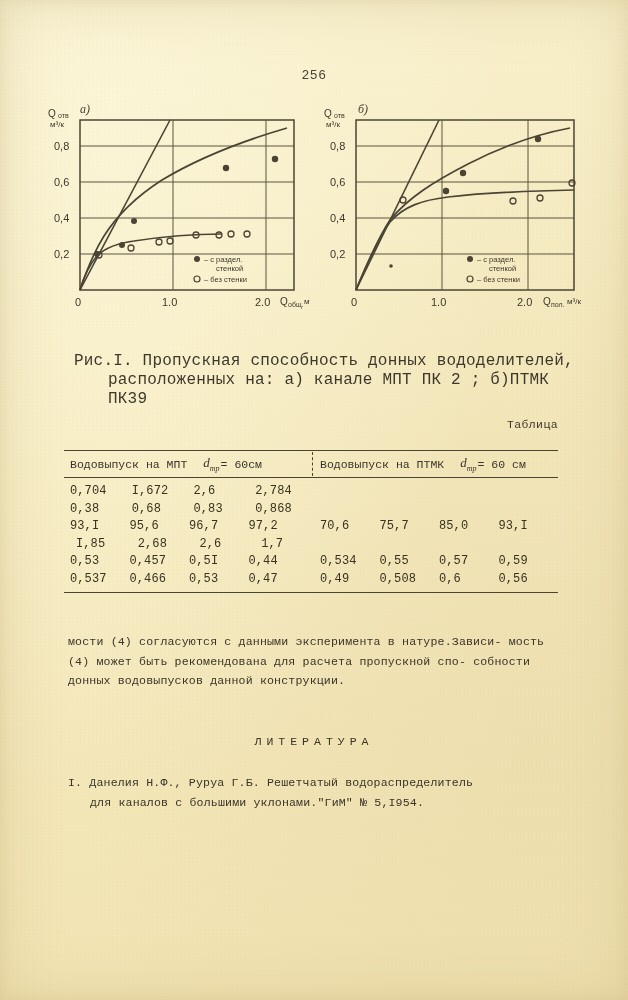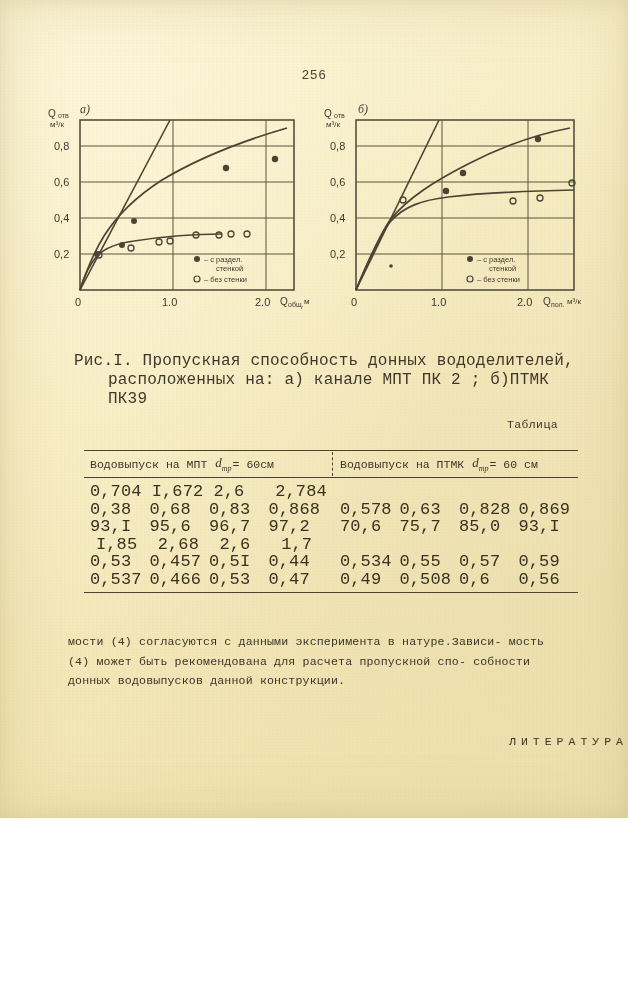--- a/index.html
+++ b/index.html
@@ -6,21 +6,21 @@
     margin: 0;
     padding: 0;
     background: #ffffff;
   }
   body {
     font-family: "Liberation Mono", "DejaVu Sans Mono", monospace;
   }
   .page {
     position: relative;
     width: 628px;
-    height: 818px;
+    height: 1000px;
     background: #f7ecc2;
     background-image:
       radial-gradient(ellipse at 18% 12%, rgba(255,250,225,0.55) 0%, rgba(255,250,225,0) 55%),
       radial-gradient(ellipse at 85% 75%, rgba(226,208,158,0.35) 0%, rgba(226,208,158,0) 60%),
       linear-gradient(175deg, #f9f1cd 0%, #f6ebbf 45%, #f2e4b3 100%);
     overflow: hidden;
     color: #3a3730;
   }
   .grain {
     position: absolute;
@@ -91,21 +91,21 @@
     top: 418px;
     right: 70px;
     font-size: 11.5px;
     letter-spacing: .4px;
     color: #3e382c;
     margin-left: 12px;
   }
   .table-wrap {
     position: absolute;
     top: 450px;
-    left: 84px;
+    left: 64px;
     width: 494px;
   }
   .rule {
     height: 0;
     border-top: 1.6px solid #4b4434;
     width: 100%;
   }
   .rule-thin { border-top-width: 1.2px; }
   .thead {
     position: relative;
@@ -123,25 +123,25 @@
     left: 50.2%;
     top: 1px;
     bottom: 1px;
     width: 0;
     border-left: 1.3px dashed #4b4434;
   }
   .dsub {
     font-family: "Liberation Serif", serif;
     font-style: italic;
     font-size: 13px;
-    margin: 0 1px 0 8px;
+    margin: 0 1px 0 16px;
   }
   .dsub sub { font-size: 8px; font-style: italic; }
   .tbody {
-    font-size: 17px;
+    font-size: 12px;
     line-height: 17.5px;
     padding: 5px 0 4px 0;
     color: #38321f;
   }
   .trow { display: flex; }
   .trow .half { display: flex; width: 50%; }
   .trow .half.l { padding-left: 6px; }
   .trow .half.r { padding-left: 12px; }
   .cellv { width: 25%; text-align: left; letter-spacing: .1px; }
 
@@ -163,21 +163,21 @@
     font-size: 13px;
     padding: 0 3px;
   }
 
   
   .lit-title {
     position: absolute;
     top: 735px;
     left: 0;
     width: 100%;
-    text-align: right;
+    text-align: center;
     font-size: 11.5px;
     letter-spacing: 5px;
     color: #3a3428;
   }
   .lit-entry {
     position: absolute;
     top: 773px;
     left: 68px;
     width: 500px;
     font-size: 11.6px;
@@ -360,26 +360,20 @@
             <div class="cellv">2,784</div>
           </div>
         </div>
         <div class="trow">
           <div class="half l">
             <div class="cellv">0,38</div>
             <div class="cellv">0,68</div>
             <div class="cellv">0,83</div>
             <div class="cellv">0,868</div>
           </div>
-          <div class="half r">
-            <div class="cellv">0,578</div>
-            <div class="cellv">0,63</div>
-            <div class="cellv">0,828</div>
-            <div class="cellv">0,869</div>
-          </div>
         </div>
         <div class="trow">
           <div class="half l">
             <div class="cellv">93,I</div>
             <div class="cellv">95,6</div>
             <div class="cellv">96,7</div>
             <div class="cellv">97,2</div>
           </div>
           <div class="half r">
             <div class="cellv">70,6</div>
@@ -428,13 +422,17 @@
     <div class="rule rule-thin"></div>
   </div>
 
   <div class="para">
     <span>мости (4) согласуются с данными эксперимента в натуре.Зависи-</span>
     <span>мость (4) может быть рекомендована для расчета пропускной спо-</span>
     <span>собности донных водовыпусков данной конструкции.</span>
   </div>
 
   <div class="lit-title">ЛИТЕРАТУРА</div>
+  <div class="lit-entry">
+    <span>I. Данелия Н.Ф., Руруа Г.Б. Решетчатый водораспределитель</span>
+    <span class="l2">для каналов с большими уклонами."ГиМ" № 5,I954.</span>
+  </div>
 </div>
 
 </body></html>

